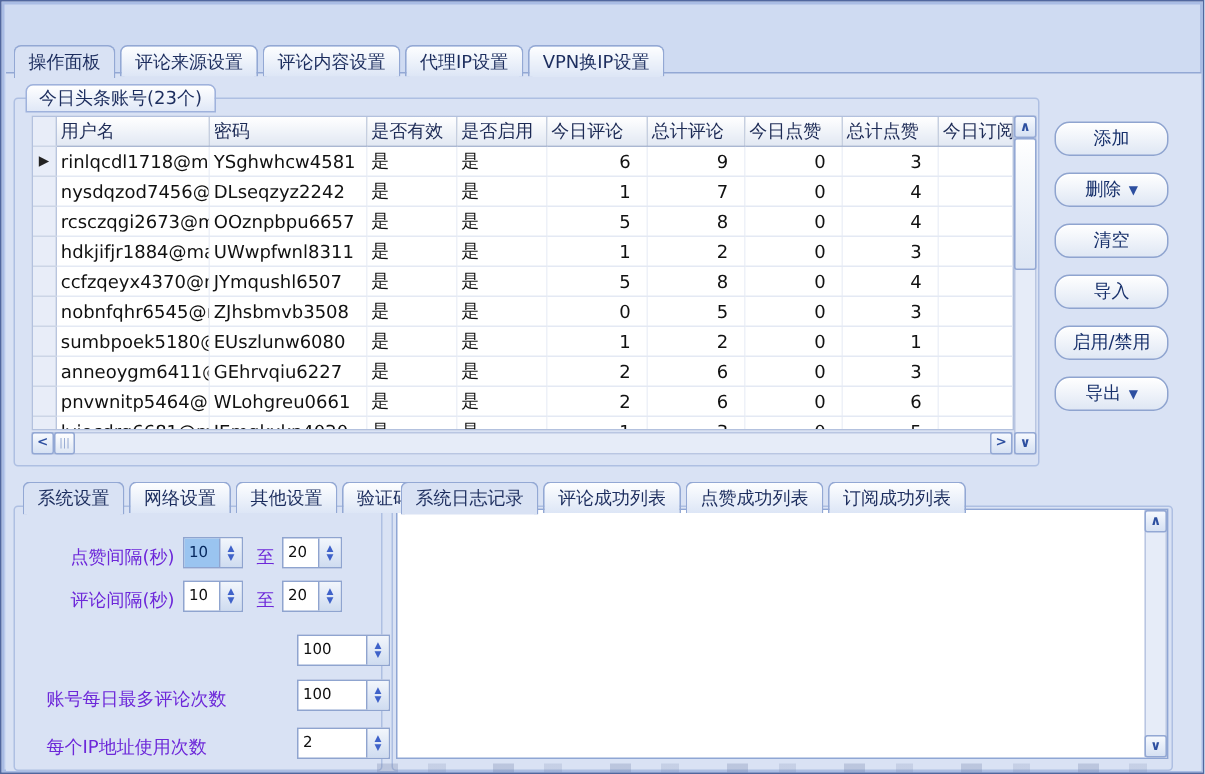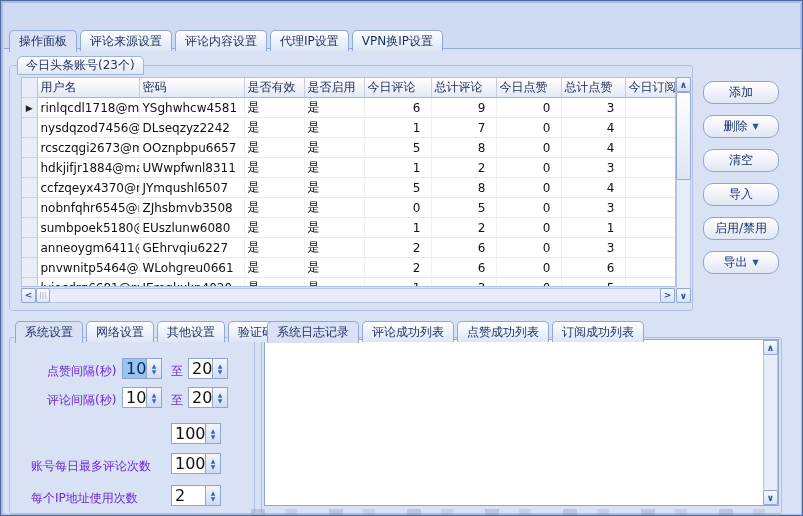--- a/index.html
+++ b/index.html
@@ -70,28 +70,28 @@
     box-shadow:0 1px 0 rgba(255,255,255,.9) inset; }
   .btn .caret { font-size:8px; color:#2d4fa0; margin-left:5px; vertical-align:1px; }
 
   
   .grp-settings { left:8px; top:336px; width:246px; height:177px; }
   #settings-tabs { position:absolute; left:14px; top:320px; z-index:2; }
   #settings-tabs .tab.active { background:#d9e2f4; }
   .fld-label { position:absolute; color:#6d28d9; }
   .spin { position:absolute; height:21px; width:40px; border:1px solid #8fa4cf;
     background:#fff; display:flex; }
-  .spin input { border:none; outline:none; flex:1; min-width:0; font-size:16px;
+  .spin input { border:none; outline:none; flex:1; min-width:0; font-size:10px;
     padding:0 0 0 3px; font-family:inherit; background:transparent; color:#111; }
   .spin input.sel { background:#9ac4f0; color:#082a60; }
   .updown { width:15px; flex:none; border-left:1px solid #8fa4cf;
     background:linear-gradient(#f2f6fc,#cfdcf0); color:#3f62c9;
     display:flex; flex-direction:column; align-items:center; justify-content:center;
     font-size:6px; line-height:6px; cursor:default; }
-  .spin-wide { width:50px; }
+  .spin-wide { width:62px;margin-left:27px; }
 
   
   .grp-logs { left:260px; top:336px; width:521px; height:177px; }
   #logs-tabs { position:absolute; left:266px; top:320px; z-index:2; }
   #logs-tabs .tab.active { background:#d9e2f4; }
   .log-box { position:absolute; left:263px; top:338px; width:515px; height:167px;
     background:#fff; border:1px solid #8fa6d4; }
   .log-content { position:absolute; left:0; top:0; right:15px; bottom:0; padding:2px 4px;
     font-size:12px; color:#333; overflow:hidden; white-space:pre-wrap; }
 

